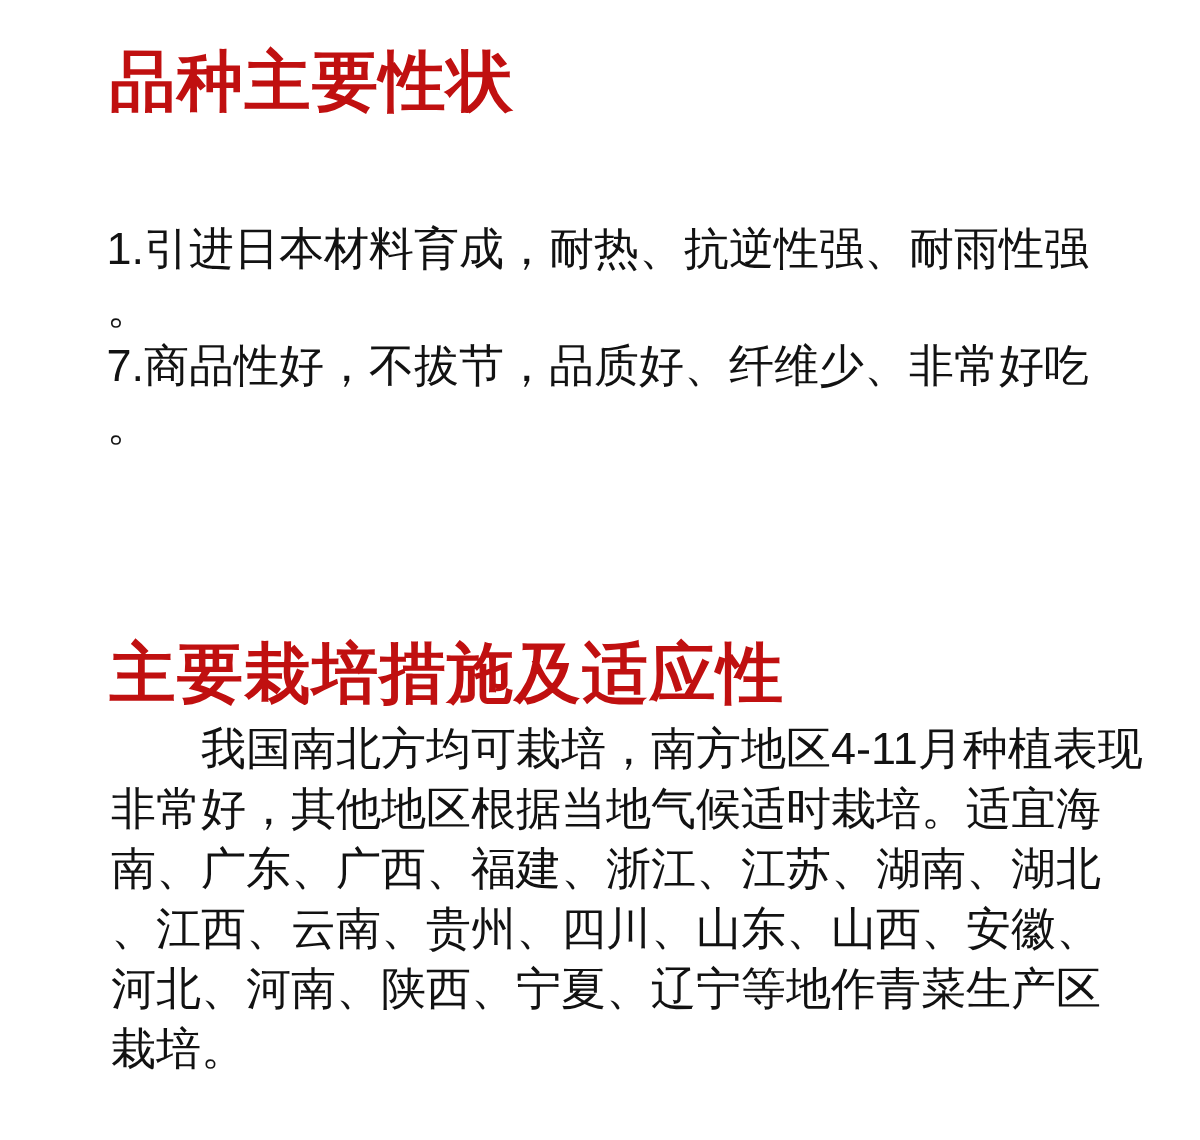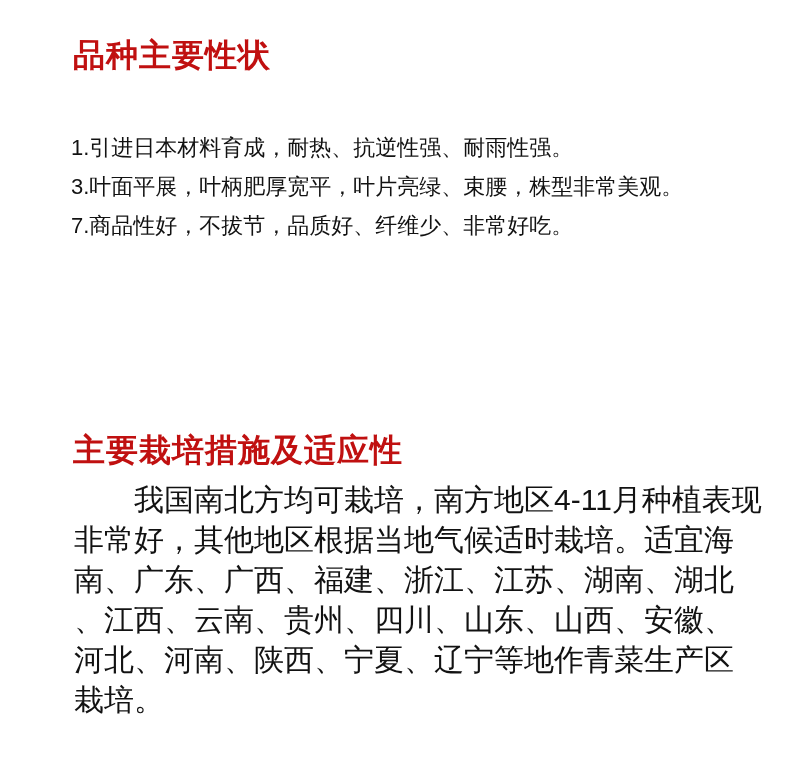--- a/index.html
+++ b/index.html
@@ -18,36 +18,36 @@
     background: var(--background);
     overflow: hidden;
     font-family: "Liberation Sans", "DejaVu Sans", sans-serif;
   }
   .heading {
     position: absolute;
     left: 73px;
     margin: 0;
     font-family: "DejaVu Serif", "Liberation Serif", serif;
     font-weight: bold;
-    font-size: 32px;
+    font-size: 44px;
     line-height: 58px;
     letter-spacing: 1px;
     color: var(--heading);
     white-space: nowrap;
     text-align: right;
   }
   .heading-traits { top: 26px; }
   .heading-cultivation { top: 421px; }
   .traits-list {
     position: absolute;
     left: 71px;
-    top: 128px;
+    top: 147px;
     width: 670px;
     color: var(--body-text);
-    font-size: 22px;
+    font-size: 30px;
     line-height: 39px;
     word-break: break-all;
     line-break: anywhere;
   }
   .cultivation-paragraph {
     position: absolute;
     left: 74px;
     top: 480px;
     width: 716px;
     color: var(--body-text);
@@ -58,21 +58,20 @@
 </style>
 </head>
 <body>
 
 <div class="page">
 
   <section>
     <h1 class="heading heading-traits">品种主要性状</h1>
     <div class="traits-list">
       <div class="trait-line">1.引进日本材料育成，耐热、抗逆性强、耐雨性强。</div>
-      <div class="trait-line">3.叶面平展，叶柄肥厚宽平，叶片亮绿、束腰，株型非常美观。</div>
       <div class="trait-line">7.商品性好，不拔节，品质好、纤维少、非常好吃。</div>
     </div>
   </section>
 
   <section>
     <h1 class="heading heading-cultivation">主要栽培措施及适应性</h1>
     <div class="cultivation-paragraph">　　我国南北方均可栽培，南方地区4-11月种植表现
 非常好，其他地区根据当地气候适时栽培。适宜海
 南、广东、广西、福建、浙江、江苏、湖南、湖北
 、江西、云南、贵州、四川、山东、山西、安徽、

